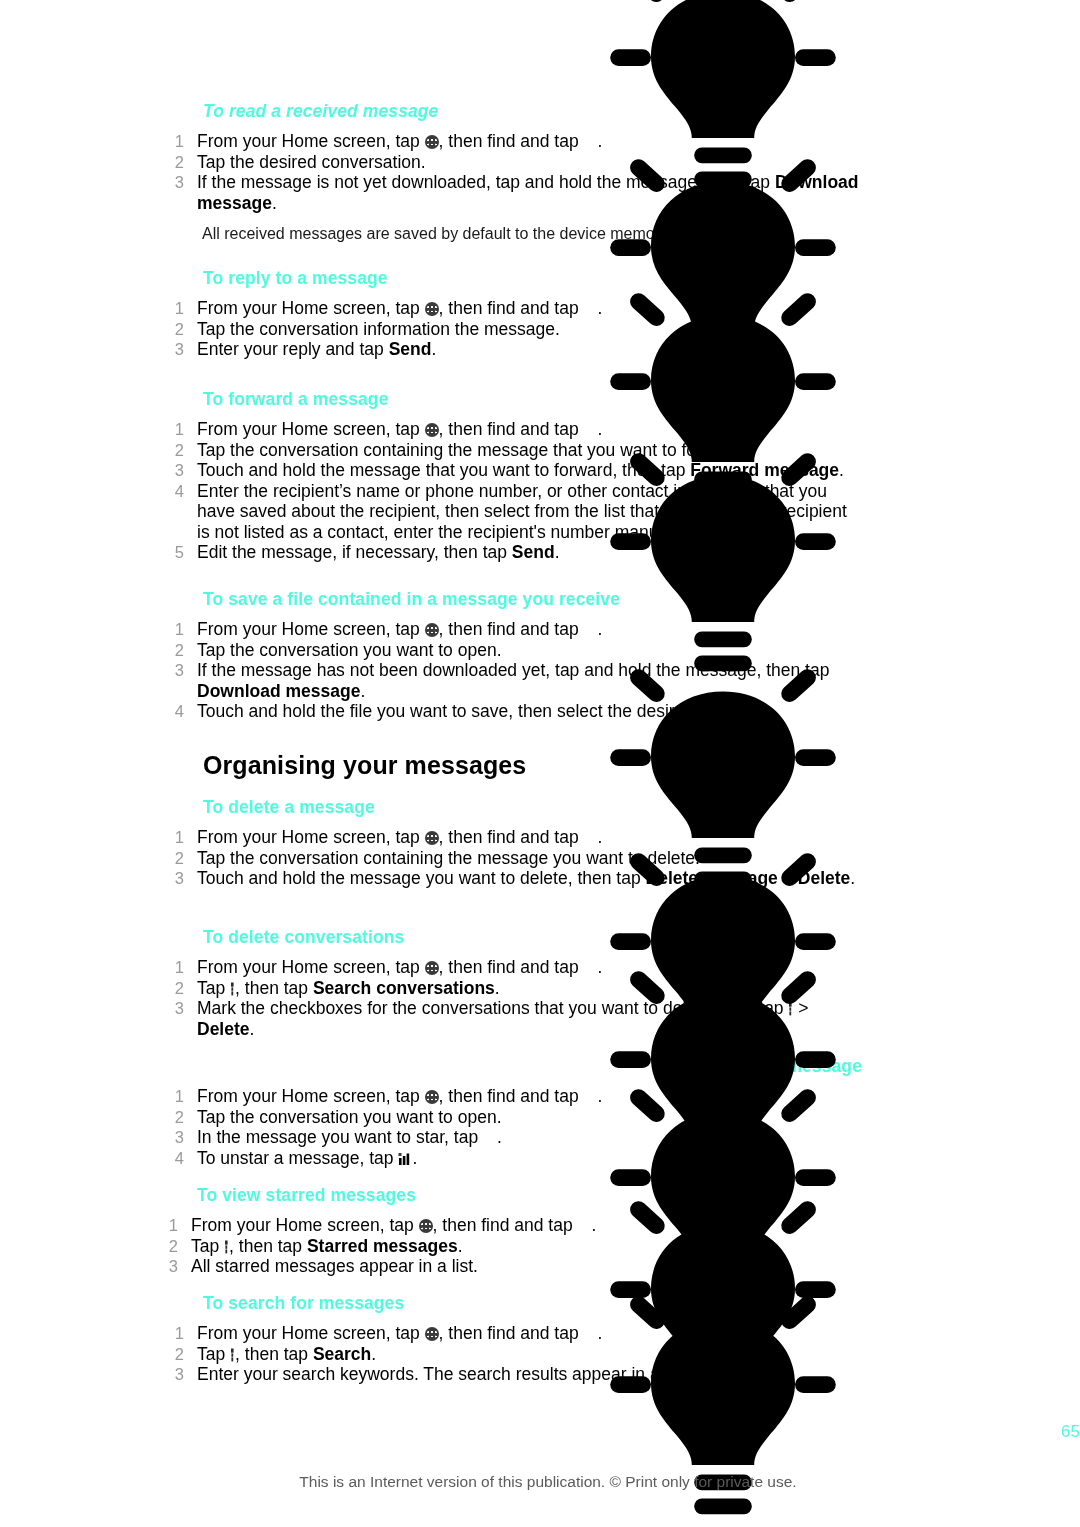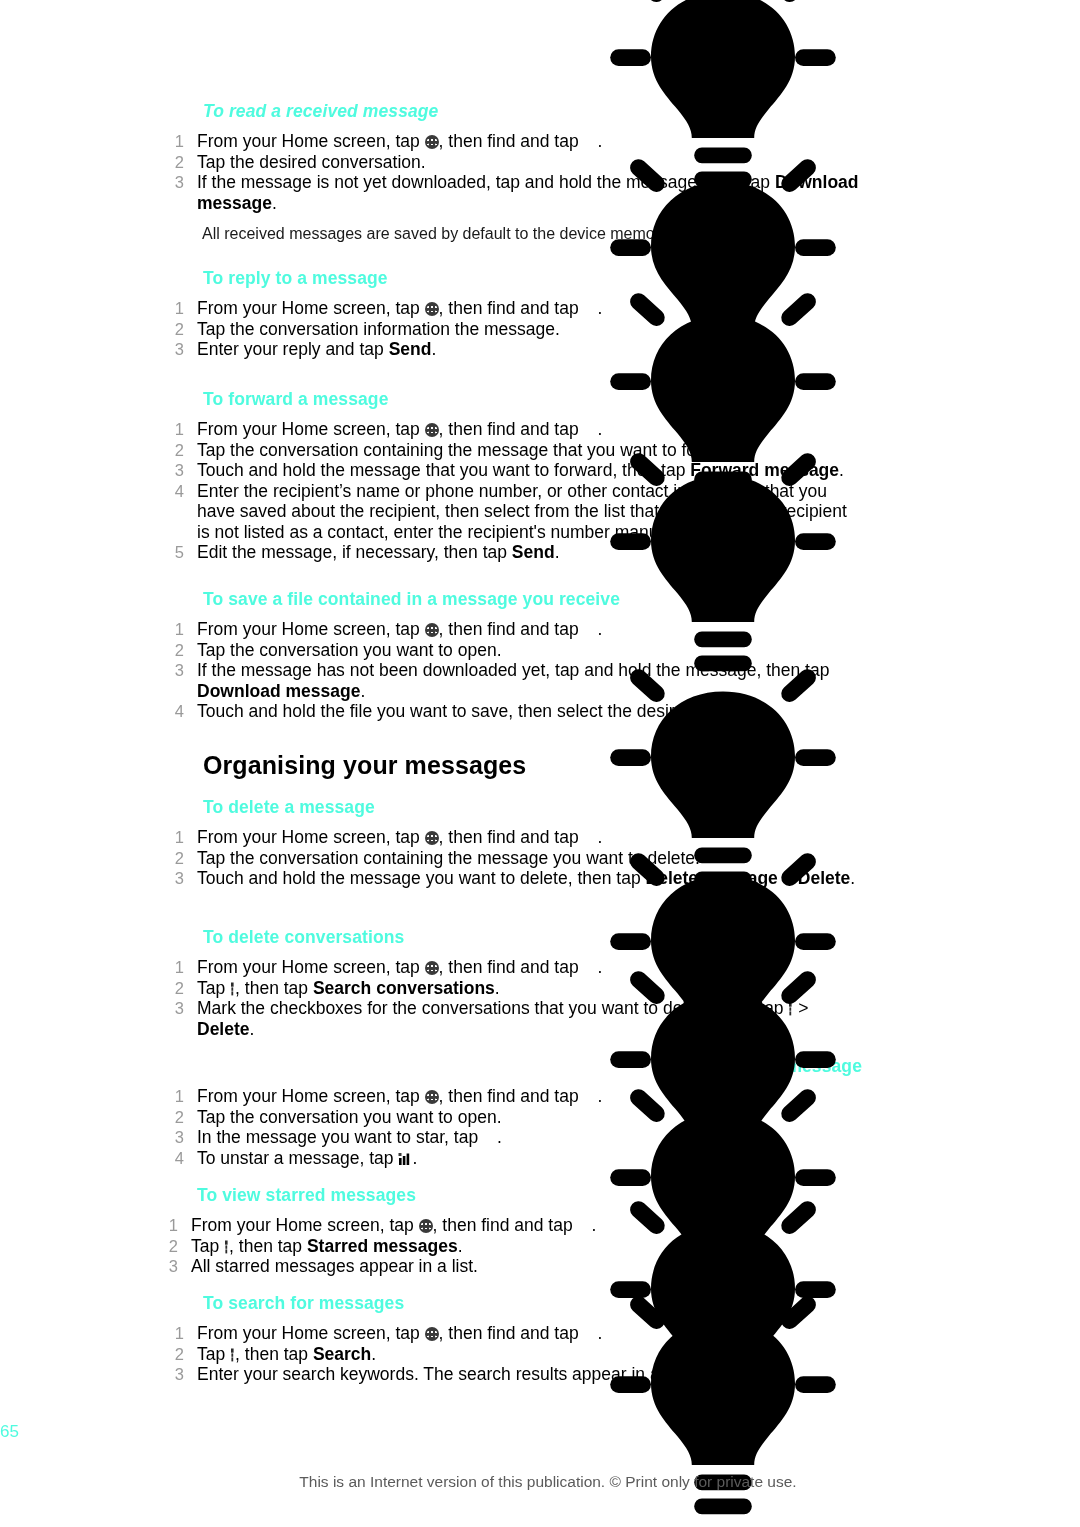--- a/index.html
+++ b/index.html
@@ -114,21 +114,21 @@
       radial-gradient(circle at 1.2px 5.5px, #ffffff 0.9px, transparent 1.1px),
       radial-gradient(circle at 5px   5.5px, #ffffff 0.9px, transparent 1.1px),
       radial-gradient(circle at 8.8px 5.5px, #ffffff 0.9px, transparent 1.1px);
   }
   .ic-blank { width: 14px; height: 13px; }
 
   
   .page-num {
     position: absolute;
     width: 1080px;
-    text-align: left;
+    text-align: right;
     color: #4ffbdf;
     font-size: 17px;
     z-index: 6;
   }
   .imprint {
     position: absolute;
     width: 1080px;
     text-align: center;
     color: #5b5b5b;
     font-size: 15.5px;

